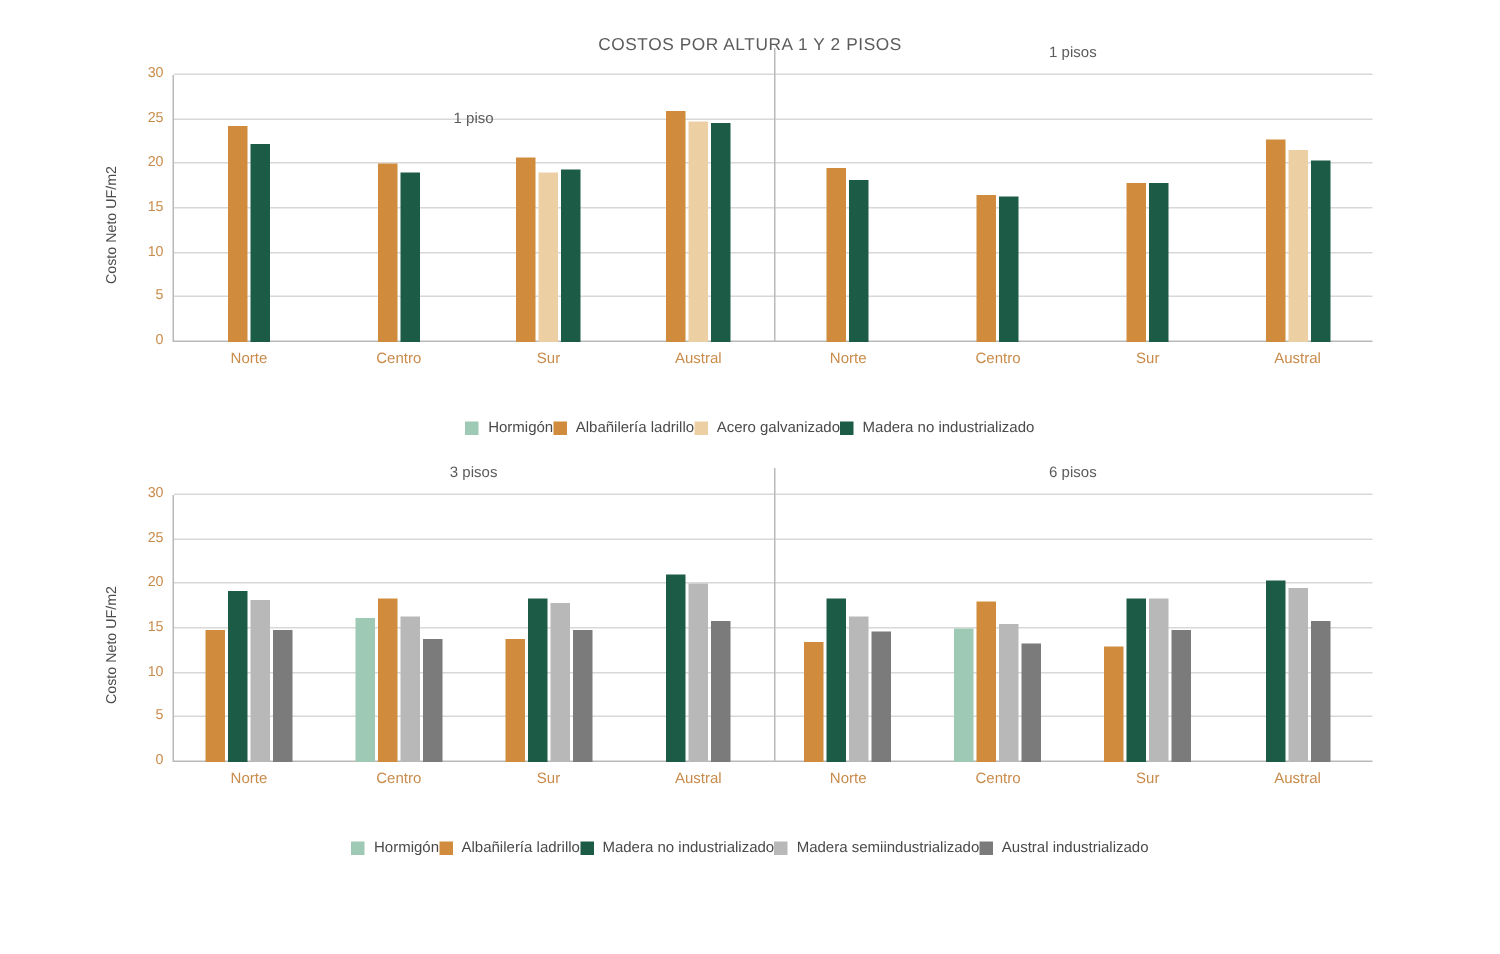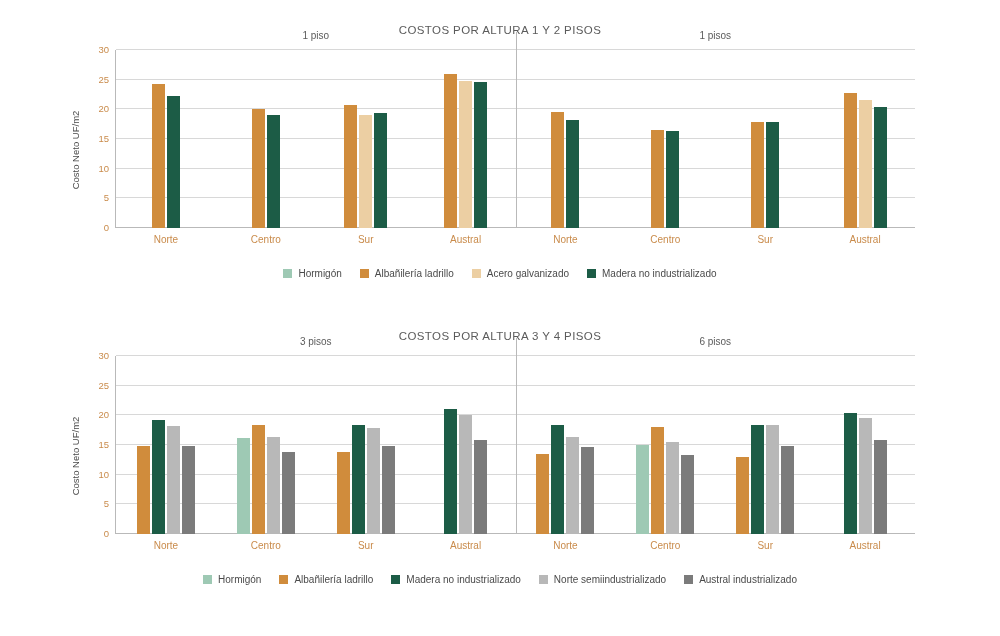--- a/index.html
+++ b/index.html
@@ -114,22 +114,21 @@
     transform: translateX(-50%);
     margin-top: 6px;
     font-size: 10px;
     color: #c98b4b;
     white-space: nowrap;
   }
   .legend {
     display: flex;
     justify-content: center;
     align-items: center;
-    gap: 18px;
-    margin-top: 18px;
+    margin-top: 30px;
     flex-wrap: wrap;
   }
   .legend-item {
     display: flex;
     align-items: center;
     gap: 6px;
     font-size: 10px;
     color: #4a4a4a;
     white-space: nowrap;
   }
@@ -162,21 +161,21 @@
         <div class="gridline" style="bottom: 66.6667%;">
           <span class="ytick">20</span>
         </div>
         <div class="gridline" style="bottom: 83.3333%;">
           <span class="ytick">25</span>
         </div>
         <div class="gridline" style="bottom: 100%;">
           <span class="ytick">30</span>
         </div>
         <div class="divider" style="left: 50%;"></div>
-        <div class="panel-label" style="left: 25%;">1 piso</div>
+        <div class="panel-label" style="left: 25%; margin-top: 44px;">1 piso</div>
         <div class="panel-label" style="left: 75%;">1 pisos</div>
         <div class="group" style="left: 0%; width: 12.5%;">
           <div class="bars">
             <div class="bar" title="Albañilería ladrillo: 24.3" style="height: 81%; background: rgb(208, 140, 60);"></div>
             <div class="bar" title="Madera no industrializado: 22.3" style="height: 74.3333%; background: rgb(28, 92, 70);"></div>
           </div>
           <div class="group-label">Norte</div>
         </div>
         <div class="group" style="left: 12.5%; width: 12.5%;">
           <div class="bars">
@@ -246,21 +245,20 @@
         <span>Acero galvanizado</span>
       </div>
       <div class="legend-item">
         <span class="swatch" style="background: rgb(28, 92, 70);"></span>
         <span>Madera no industrializado</span>
       </div>
     </div>
 </div>
 
 <div class="chart-block" id="chart-block-1">
-  <div class="chart-title">COSTOS POR ALTURA 3 Y 4 PISOS</div>
   <div class="plot-wrap">
     <div class="ylabel">Costo Neto UF/m2</div>
     <div class="plot-area" id="plot-1">
         <div class="gridline axis-base" style="bottom: 0%;">
           <span class="ytick">0</span>
         </div>
         <div class="gridline" style="bottom: 16.6667%;">
           <span class="ytick">5</span>
         </div>
         <div class="gridline" style="bottom: 33.3333%;">
@@ -361,20 +359,20 @@
       <div class="legend-item">
         <span class="swatch" style="background: rgb(208, 140, 60);"></span>
         <span>Albañilería ladrillo</span>
       </div>
       <div class="legend-item">
         <span class="swatch" style="background: rgb(28, 92, 70);"></span>
         <span>Madera no industrializado</span>
       </div>
       <div class="legend-item">
         <span class="swatch" style="background: rgb(184, 184, 184);"></span>
-        <span>Norte semiindustrializado</span>
+        <span>Madera semiindustrializado</span>
       </div>
       <div class="legend-item">
         <span class="swatch" style="background: rgb(123, 123, 123);"></span>
         <span>Austral industrializado</span>
       </div>
     </div>
 </div>
 
 </body></html>

